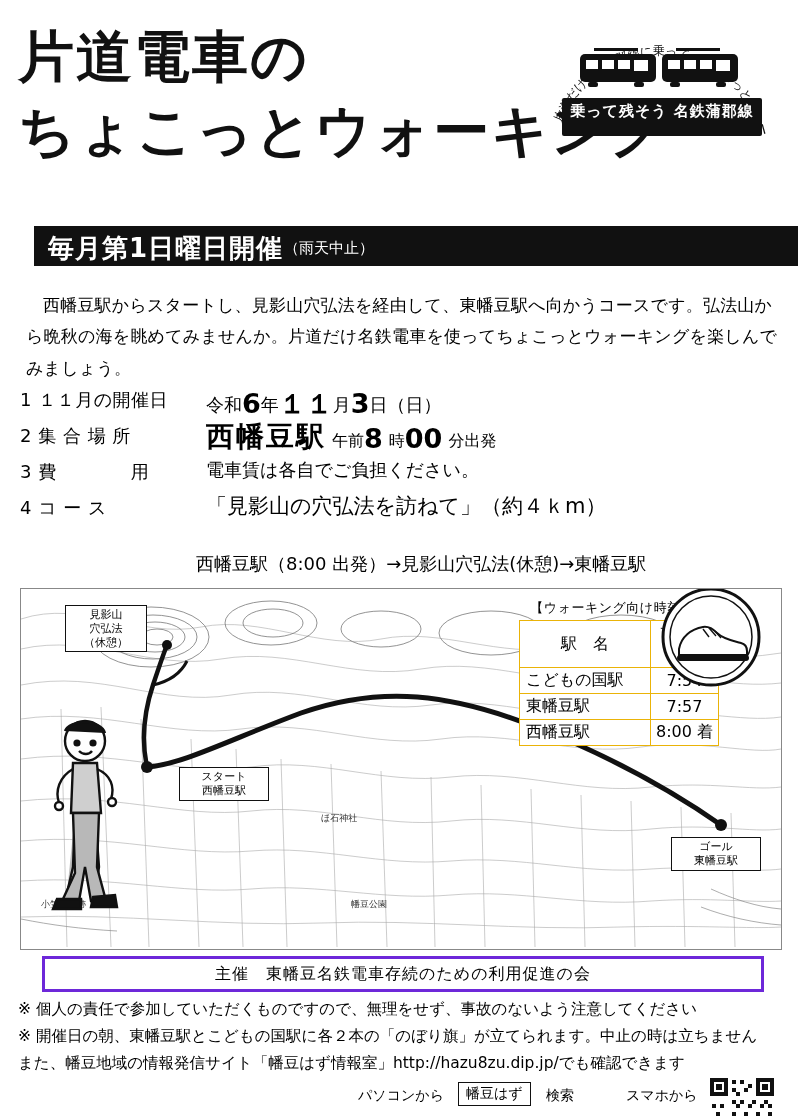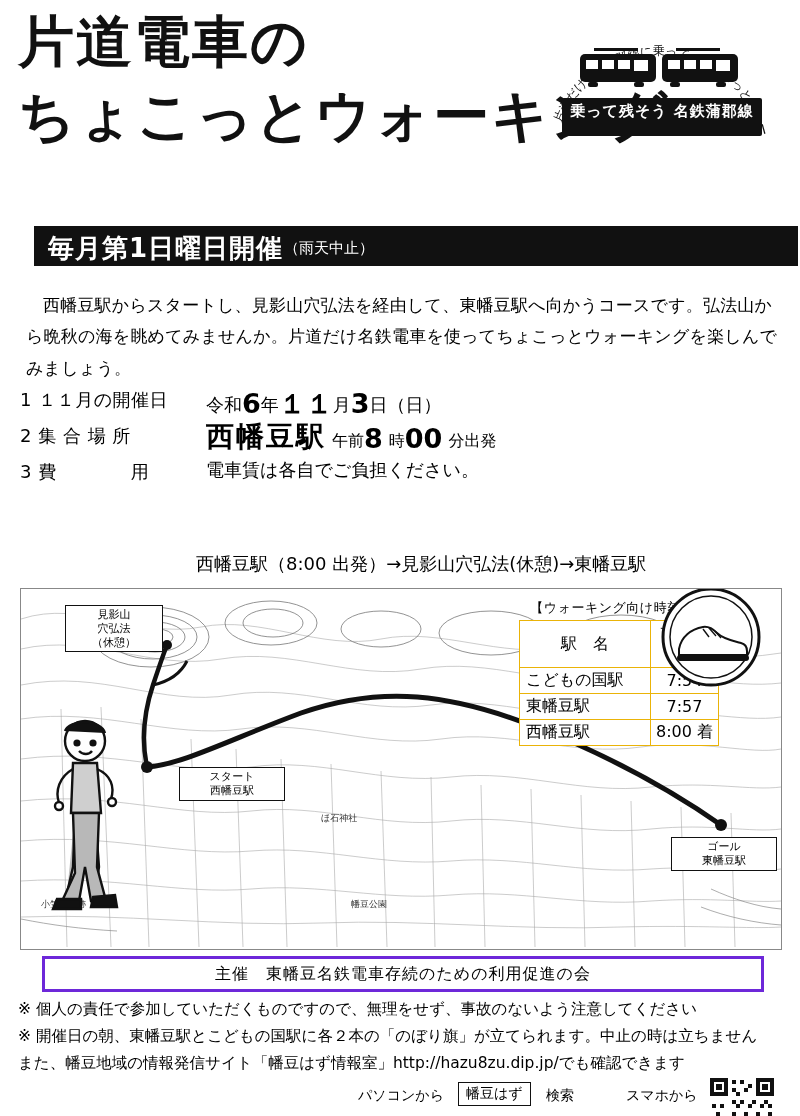--- a/index.html
+++ b/index.html
@@ -14,20 +14,21 @@
   .page{position:relative;width:800px;height:1116px;}
 
   
   .title-block{position:absolute;left:18px;top:14px;width:760px;}
   .title-line1,.title-line2{
     font-family:"DejaVu Sans","Liberation Sans",sans-serif;
     font-weight:bold;
     letter-spacing:2px;
     line-height:1.0;
     color:#111;
+    margin-top:15px;
   }
   .title-line1{font-size:56px;}
   .title-line2{font-size:56px;margin-top:18px;}
 
   
   .stamp{
     position:absolute;right:26px;top:6px;width:230px;height:140px;
   }
   .stamp .arc-text{
     position:absolute;left:0;top:0;width:230px;height:140px;
@@ -104,21 +105,21 @@
     position:absolute;left:20px;top:588px;width:760px;height:360px;
     background:#ffffff;
     border:1px solid #888;
     overflow:hidden;
   }
   .map svg{display:block;}
 
   .map-callout{
     position:absolute;background:#fff;border:1px solid #111;
     font-family:"DejaVu Sans","Liberation Sans",sans-serif;
-    font-size:11px;text-align:center;line-height:1.25;padding:2px 20px;
+    font-size:11px;text-align:center;line-height:1.25;padding:2px 12px;
   }
   .co-mikage{left:44px;top:16px;width:56px;}
   .co-start{left:158px;top:178px;width:64px;}
   .co-goal{left:650px;top:248px;width:64px;}
 
   
   .timetable{
     position:absolute;left:488px;top:10px;width:220px;
     font-family:"DejaVu Sans","Liberation Sans",sans-serif;
   }
@@ -255,20 +256,27 @@
     </div>
 
     <div class="row row3">
       <span class="lbl">
         <span>3</span>
         <span>費　　　　用</span>
       </span>
       <span class="val mid">電車賃は各自でご負担ください。</span>
     </div>
 
+    <div class="row row4">
+      <span class="lbl">
+        <span>4</span>
+        <span>コ ー ス</span>
+      </span>
+      <span class="val">「見影山の穴弘法を訪ねて」（約４ｋm）</span>
+    </div>
   </div>
 
   <div class="coursedetail">西幡豆駅（8:00 出発）→見影山穴弘法(休憩)→東幡豆駅</div>
 
   <div class="map">
     <svg width="760" height="360" viewBox="0 0 760 360">
       <rect x="0" y="0" width="760" height="360" fill="#ffffff"></rect>
 
       <g stroke="#9a9a9a" stroke-width="0.6" fill="none" opacity="0.85">
         <path d="M0,30 C60,10 120,50 180,38 C240,26 300,62 360,50 C420,38 480,70 540,58 C600,46 660,80 760,64"></path>

